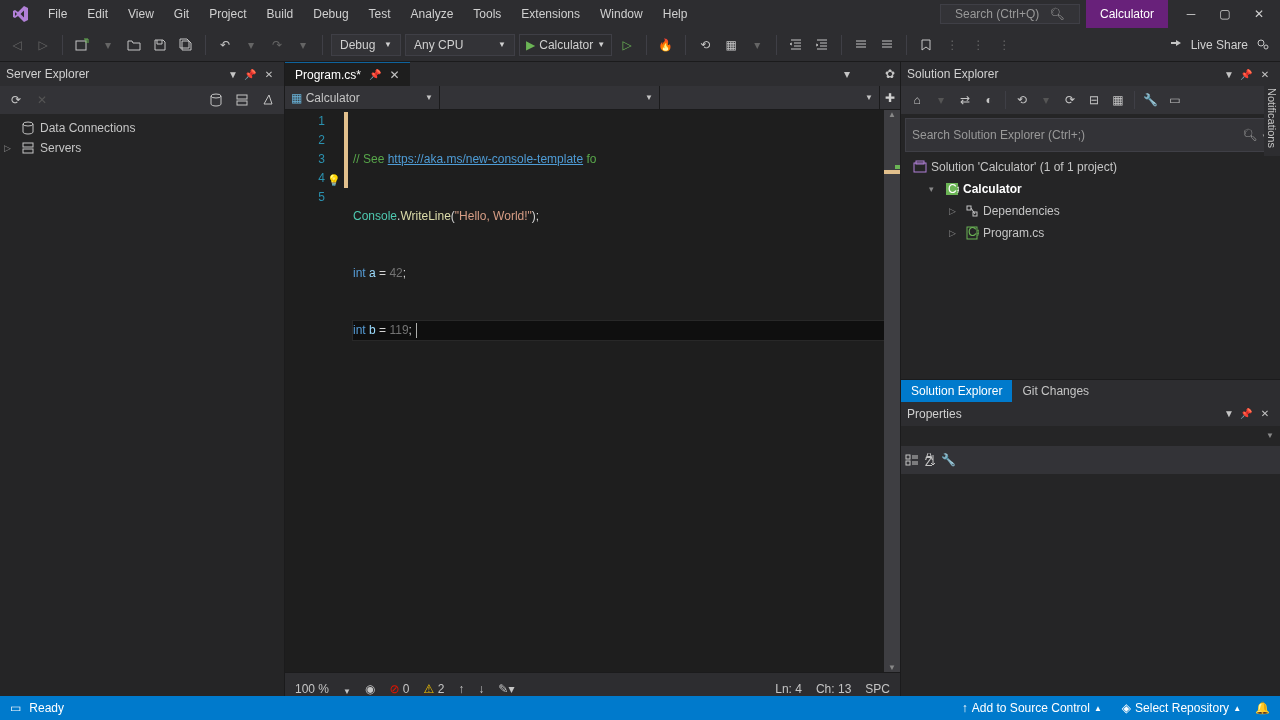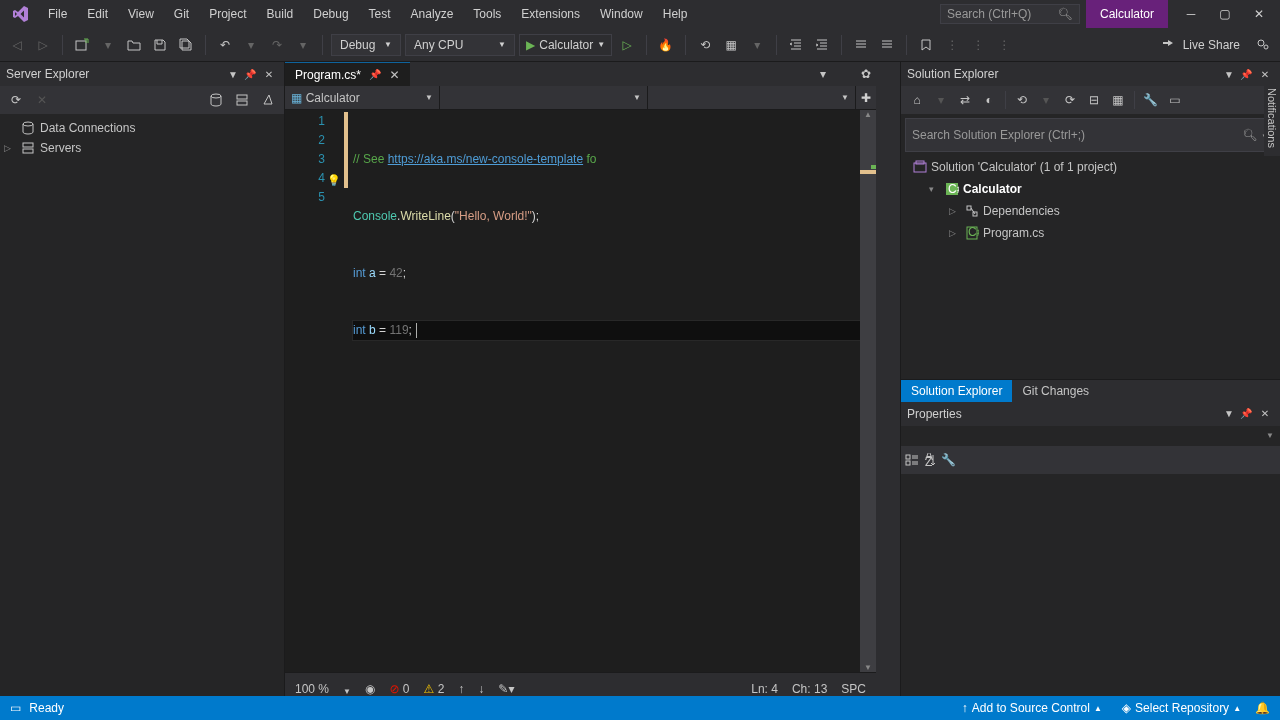--- a/index.html
+++ b/index.html
@@ -3,21 +3,21 @@
 <meta charset="utf-8">
 <style>
 * { margin: 0; padding: 0; box-sizing: border-box; font-family: 'Segoe UI', Tahoma, sans-serif; font-size: 12px; }
 body { background: #1e1e1e; color: #d0d0d0; width: 1280px; height: 720px; overflow: hidden; display: flex; flex-direction: column; }
 
 
 .titlebar { background: #2d2d30; height: 28px; display: flex; align-items: center; padding: 0 4px; }
 .titlebar .vs-logo { width: 18px; height: 18px; margin: 0 8px; display:flex; align-items:center; justify-content:center;}
 .titlebar .menu-item { padding: 4px 10px; color: #d0d0d0; cursor: pointer; }
 .titlebar .spacer { flex: 1; }
-.titlebar .search-box { background: #333337; border: 1px solid #3f3f46; height: 20px; width: 140px; padding: 0 6px; color: #999; display: flex; align-items: center; font-size: 11px; justify-content:space-between;}
+.titlebar .search-box { background: #333337; border: 1px solid #3f3f46; height: 20px; width: 140px; padding: 0 14px; color: #999; display: flex; align-items: center; font-size: 11px; justify-content:space-between;}
 .titlebar .app-name { background: #68217a; color: #fff; padding: 0 14px; height: 28px; display: flex; align-items: center; margin: 0 6px; }
 .titlebar .win-btn { width: 34px; height: 28px; display: flex; align-items: center; justify-content: center; color: #d0d0d0; }
 
 
 .toolbar { background: #2d2d30; height: 34px; border-bottom: 1px solid #1b1b1c; display: flex; align-items: center; padding: 0 6px; gap: 4px; }
 .toolbar .tb-btn { width: 22px; height: 22px; display: flex; align-items: center; justify-content: center; color: #c5c5c5; }
 .toolbar .tb-btn.dim { color: #656565; }
 .toolbar .sep { width: 1px; height: 20px; background: #3f3f46; margin: 0 4px; }
 .toolbar .combo { background: #333337; border: 1px solid #3f3f46; height: 22px; padding: 0 8px; display: flex; align-items: center; color: #d0d0d0; justify-content:space-between;}
 .toolbar .run-btn { display: flex; align-items: center; gap: 4px; padding: 0 6px; height: 22px; border: 1px solid #3f3f46; }
@@ -70,21 +70,21 @@
 .c-num { color: #737373; }
 .cursor-caret { display:inline-block; width:1px; height:15px; background:#aeafad; vertical-align:middle; margin-left:4px;}
 .scroll-v { width: 16px; background: #3e3e42; position: relative; }
 .scroll-v .marker { position: absolute; right: 0; width: 5px; height: 4px; }
 .editor-status { height: 24px; background: #2d2d30; border-top: 1px solid #1b1b1c; display: flex; align-items: flex-end; padding: 0 10px; gap: 14px; color: #c5c5c5; font-size:11px;}
 .editor-status .spacer { flex: 1; }
 .err-icon { color:#e51400; }
 .warn-icon { color:#ffcc00; }
 
 
-.panel-right { width: 380px; display: flex; flex-direction: column; background:#252526; border-left:1px solid #1b1b1c;margin-left:24px;}
+.panel-right { width: 380px; display: flex; flex-direction: column; background:#252526; border-left:1px solid #1b1b1c;}
 .se-search { background:#333337; border:1px solid #3f3f46; height:34px; margin:4px; padding:0 6px; display:flex; align-items:center; color:#999; font-size:11px; justify-content:space-between;}
 .se-tree .tree-item2 { display:flex; align-items:center; height:22px; gap:4px; color:#c5c5c5;}
 .se-tree .bold { font-weight:bold; color:#fff;}
 .se-tree .level1 { padding-left: 12px;}
 .se-tree .level2 { padding-left: 28px;}
 .se-tree .level3 { padding-left: 48px;}
 .se-tree .expander2 { width:12px; color:#888; font-size:9px;}
 .panel-tabs { display:flex; background:#2d2d30; border-top:1px solid #1b1b1c;}
 .panel-tabs .ptab { padding:4px 10px; color:#c5c5c5;}
 .panel-tabs .ptab.active { background:#007acc; color:#fff;}
@@ -219,21 +219,21 @@
   </div>
   <div class="tb-btn dim">⋮</div>
   <div class="tb-btn dim">⋮</div>
   <div class="tb-btn dim">⋮</div>
   <div class="spacer"></div>
   <div class="tb-btn">
     <svg width="14" height="14" viewBox="0 0 14 14">
         <path d="M7 2l5 3-5 3V6H2V4h5z" fill="#c5c5c5"></path>
       </svg>
   </div>
-  <span style="margin-right:8px">Live Share</span>
+  <span style="">Live Share</span>
   <div class="tb-btn">
     <svg width="14" height="14" viewBox="0 0 14 14">
         <circle cx="5" cy="5" r="3" fill="none" stroke="#c5c5c5"></circle>
         <circle cx="10" cy="9" r="2" fill="none" stroke="#c5c5c5"></circle>
       </svg>
   </div>
 </div>
 
 <div class="main">
 

